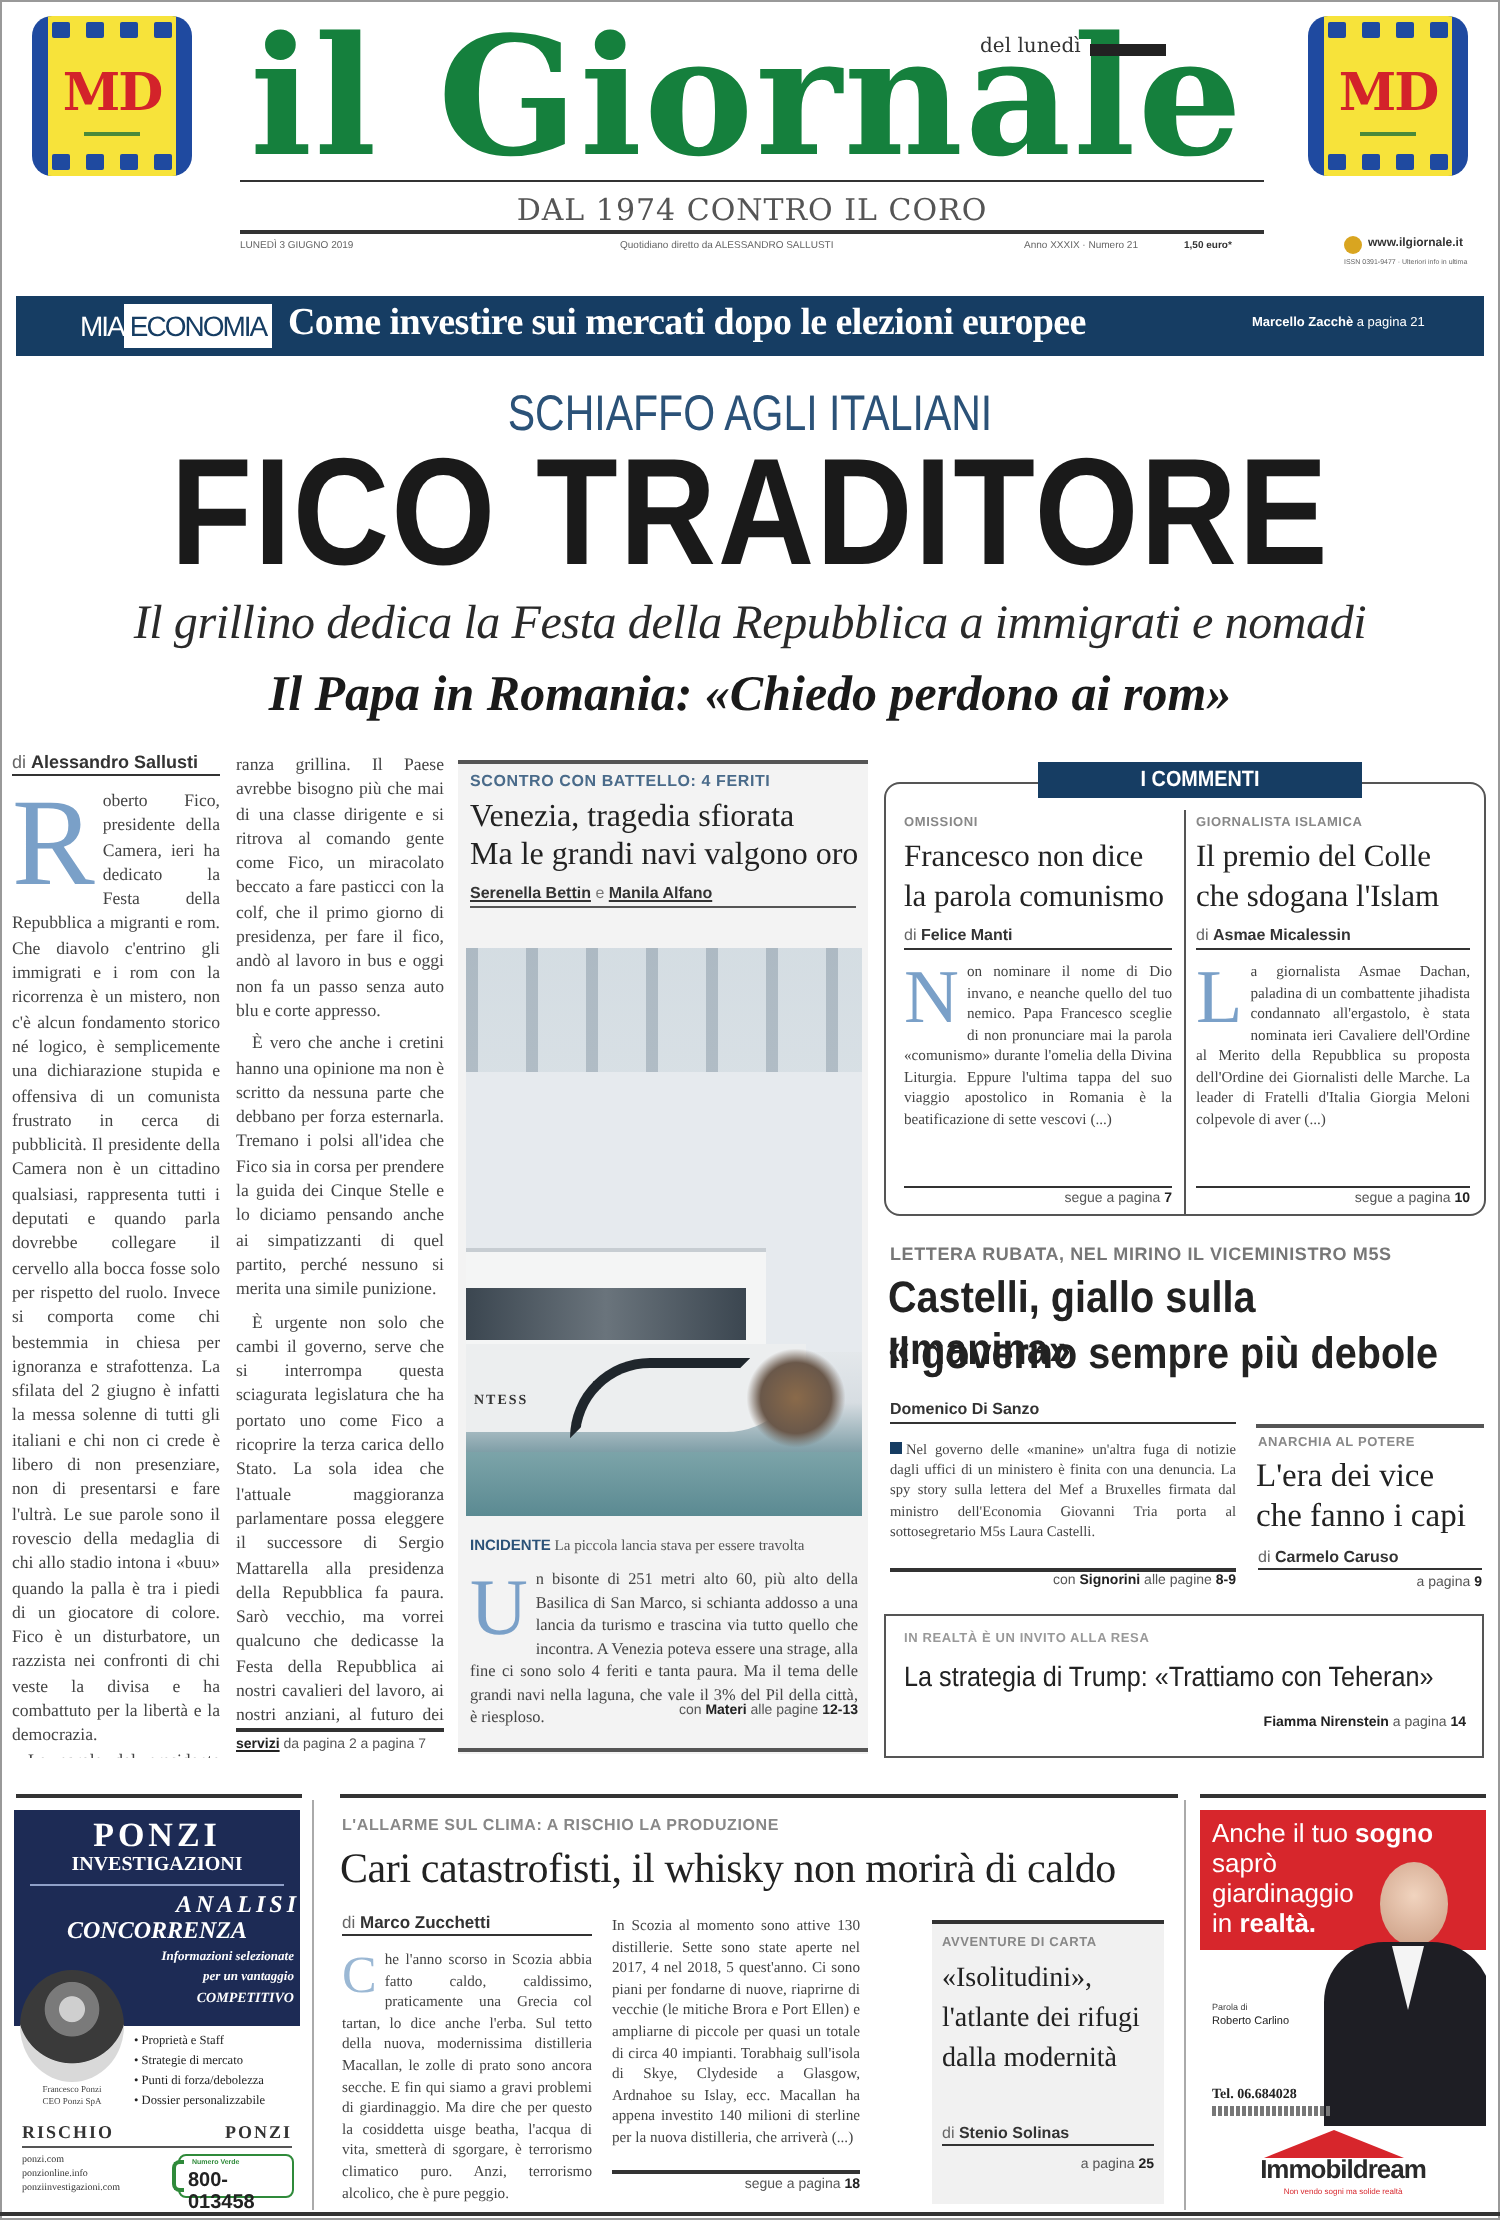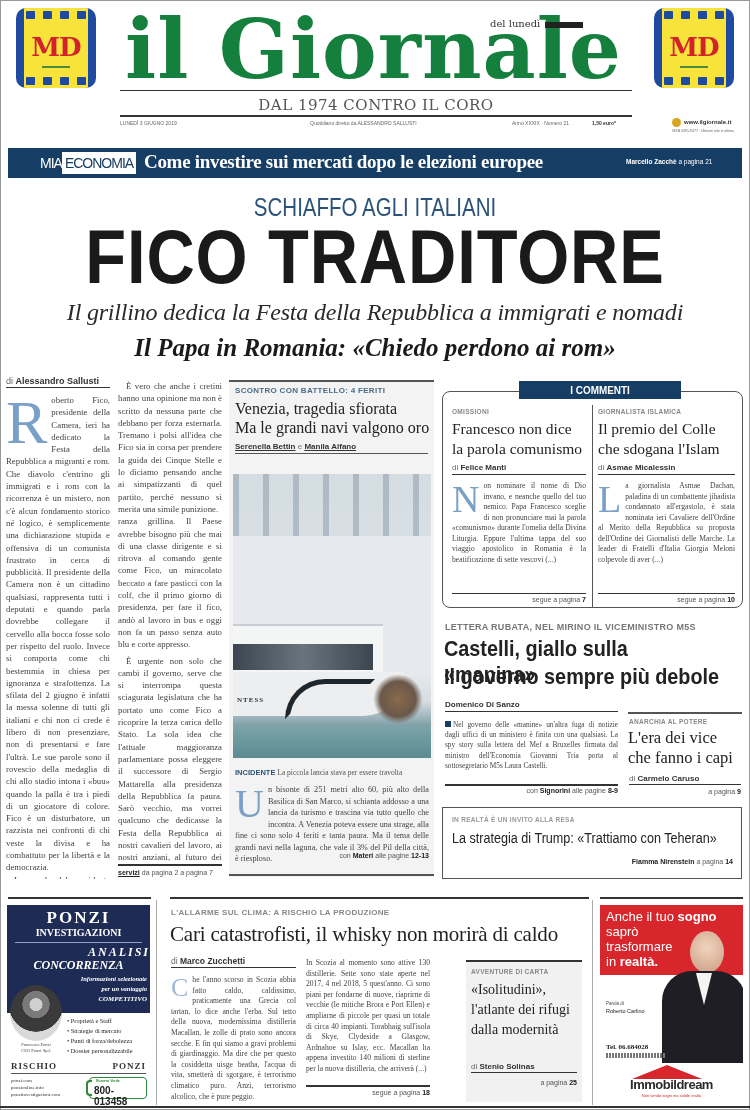--- a/index.html
+++ b/index.html
@@ -99,22 +99,22 @@
   <div class="byline" style="position:absolute;left:0;top:0;width:104px;border-bottom:1.5px solid #333;padding-bottom:1px">
     <span style="color:#666">di</span>
     <b style="text-decoration:none">Alessandro Sallusti</b>
   </div>
   <div class="body-text" style="position:absolute;left:0;top:18px;width:104px;height:485px;overflow:hidden">
     <span class="dropcap" style="font-size:62px;line-height:52px">R</span>
     <span>oberto Fico, presidente della Camera, ieri ha dedicato la Festa della Repubblica a migranti e rom. Che diavolo c'entrino gli immigrati e i rom con la ricorrenza è un mistero, non c'è alcun fondamento storico né logico, è semplicemente una dichiarazione stupida e offensiva di un comunista frustrato in cerca di pubblicità. Il presidente della Camera non è un cittadino qualsiasi, rappresenta tutti i deputati e quando parla dovrebbe collegare il cervello alla bocca fosse solo per rispetto del ruolo. Invece si comporta come chi bestemmia in chiesa per ignoranza e strafottenza. La sfilata del 2 giugno è infatti la messa solenne di tutti gli italiani e chi non ci crede è libero di non presenziare, non di presentarsi e fare l'ultrà. Le sue parole sono il rovescio della medaglia di chi allo stadio intona i «buu» quando la palla è tra i piedi di un giocatore di colore. Fico è un disturbatore, un razzista nei confronti di chi veste la divisa e ha combattuto per la libertà e la democrazia.</span>
     <p style="text-indent:8px">Le parole del presidente della Camera, degno successore di Laura Boldrini, sono l'emblema dell'inadeguatezza di questo governo e della sua maggio-</p>
   </div>
   <div class="body-text" style="position:absolute;left:112px;top:0;width:104px;height:488px;overflow:hidden">
+    <p>ranza grillina. Il Paese avrebbe bisogno più che mai di una classe dirigente e si ritrova al comando gente come Fico, un miracolato beccato a fare pasticci con la colf, che il primo giorno di presidenza, per fare il fico, andò al lavoro in bus e oggi non fa un passo senza auto blu e corte appresso.</p>
     <p style="text-indent:8px;margin-top:4px">È vero che anche i cretini hanno una opinione ma non è scritto da nessuna parte che debbano per forza esternarla. Tremano i polsi all'idea che Fico sia in corsa per prendere la guida dei Cinque Stelle e lo diciamo pensando anche ai simpatizzanti di quel partito, perché nessuno si merita una simile punizione.</p>
-    <p>ranza grillina. Il Paese avrebbe bisogno più che mai di una classe dirigente e si ritrova al comando gente come Fico, un miracolato beccato a fare pasticci con la colf, che il primo giorno di presidenza, per fare il fico, andò al lavoro in bus e oggi non fa un passo senza auto blu e corte appresso.</p>
     <p style="text-indent:8px;margin-top:4px">È urgente non solo che cambi il governo, serve che si interrompa questa sciagurata legislatura che ha portato uno come Fico a ricoprire la terza carica dello Stato. La sola idea che l'attuale maggioranza parlamentare possa eleggere il successore di Sergio Mattarella alla presidenza della Repubblica fa paura. Sarò vecchio, ma vorrei qualcuno che dedicasse la Festa della Repubblica ai nostri cavalieri del lavoro, ai nostri anziani, al futuro dei nostri ragazzi, non a immigrati e rom. Ditemi che è ancora possibile, che non tutto è perso per sempre.</p>
   </div>
   <div class="abs" style="left:112px;top:488px;width:104px;height:1.5px;background:#333"></div>
   <div class="abs seg" style="left:112px;top:493px;width:104px;text-align:left">
     <b style="text-decoration:underline">servizi</b>
     <span>da pagina 2 a pagina 7</span>
   </div>
 </div>
 
 <div class="abs" style="left:229px;top:380px;width:205px;height:497px;background:#f3f3f3">
@@ -193,21 +193,21 @@
   <span>segue a pagina</span> <b>10</b>
 </div>
 
 <div class="abs kicker" style="left:445px;top:622px;font-size:9px;color:#777">LETTERA RUBATA, NEL MIRINO IL VICEMINISTRO M5S</div>
 <div class="abs" style="left:444px;top:636px;font-family:'Liberation Sans',sans-serif;font-weight:bold;font-size:22px;color:#222;transform:scaleX(.9);transform-origin:left">Castelli, giallo sulla «manina»</div>
 <div class="abs" style="left:444px;top:664px;font-family:'Liberation Sans',sans-serif;font-weight:bold;font-size:22px;color:#222;transform:scaleX(.9);transform-origin:left">Il governo sempre più debole</div>
 <div class="abs byline" style="left:445px;top:700px;width:173px;border-bottom:1.5px solid #333;padding-bottom:2px;font-size:8px">
   <b style="text-decoration:none">Domenico Di Sanzo</b>
 </div>
 <div class="abs body-text" style="left:445px;top:720px;width:173px;font-size:7.3px;line-height:10.2px">
-  <span style="display:inline-block;width:6px;height:6px;background:#163d63;margin-right:2px"></span><span>Nel governo delle «manine» un'altra fuga di notizie dagli uffici di un ministero è finita con una qualsiasi. La spy story sulla lettera del Mef a Bruxelles firmata dal ministro dell'Economia Giovanni Tria porta al sottosegretario M5s Laura Castelli.</span>
+  <span style="display:inline-block;width:6px;height:6px;background:#163d63;margin-right:2px"></span><span>Nel governo delle «manine» un'altra fuga di notizie dagli uffici di un ministero è finita con una denuncia. La spy story sulla lettera del Mef a Bruxelles firmata dal ministro dell'Economia Giovanni Tria porta al sottosegretario M5s Laura Castelli.</span>
 </div>
 <div class="abs" style="left:445px;top:784px;width:173px;height:1.5px;background:#333"></div>
 <div class="abs seg" style="left:445px;top:787px;width:173px">
   <span>con</span>
   <b>Signorini</b>
   <span>alle pagine</span>
   <b>8-9</b>
 </div>
 
 <div class="abs" style="left:628px;top:712px;width:114px;height:2px;background:#555"></div>
@@ -298,21 +298,21 @@
     <span>a pagina</span> <b>25</b>
   </div>
 </div>
 <div class="abs" style="left:592px;top:900px;width:1px;height:205px;background:#aaa"></div>
 
 <div class="abs" style="left:600px;top:905px;width:143px;height:198px;background:#fff;overflow:hidden">
   <div class="abs" style="left:0;top:0;width:143px;height:70px;background:#d7262c"></div>
   <div class="abs" style="left:6px;top:4px;font-family:'Liberation Sans',sans-serif;font-size:13px;line-height:15px;color:#fff">
     <div><span>Anche il tuo </span><b>sogno</b></div>
     <div>saprò</div>
-    <div>trasformare</div>
+    <div>giardinaggio</div>
     <div><span>in </span><b>realtà.</b></div>
   </div>
   <div class="abs" style="left:90px;top:26px;width:34px;height:42px;border-radius:50%;background:radial-gradient(circle at 50% 40%,#f1d4bf,#c99a80)"></div>
   <div class="abs" style="left:62px;top:66px;width:84px;height:92px;background:#1e1e24;border-radius:30px 30px 0 0"></div>
   <div class="abs" style="left:96px;top:68px;width:16px;height:32px;background:#f4f4f4;clip-path:polygon(0 0,100% 0,50% 100%)"></div>
   <div class="abs" style="left:6px;top:96px;font-family:'Liberation Sans',sans-serif;font-size:4.5px;color:#444">Parola di</div>
   <div class="abs" style="left:6px;top:103px;font-family:'Liberation Sans',sans-serif;font-size:5.5px;color:#222">Roberto Carlino</div>
   <div class="abs" style="left:6px;top:138px;font-family:'Liberation Serif',serif;font-weight:bold;font-size:7px;color:#222">Tel. 06.684028</div>
   <div class="abs" style="left:6px;top:148px;width:60px;height:5px;background:repeating-linear-gradient(90deg,#777 0 2px,transparent 2px 3px)"></div>
   <div class="abs" style="left:32px;top:160px;width:70px;height:14px;background:#d7262c;clip-path:polygon(50% 0,100% 100%,0 100%)"></div>

